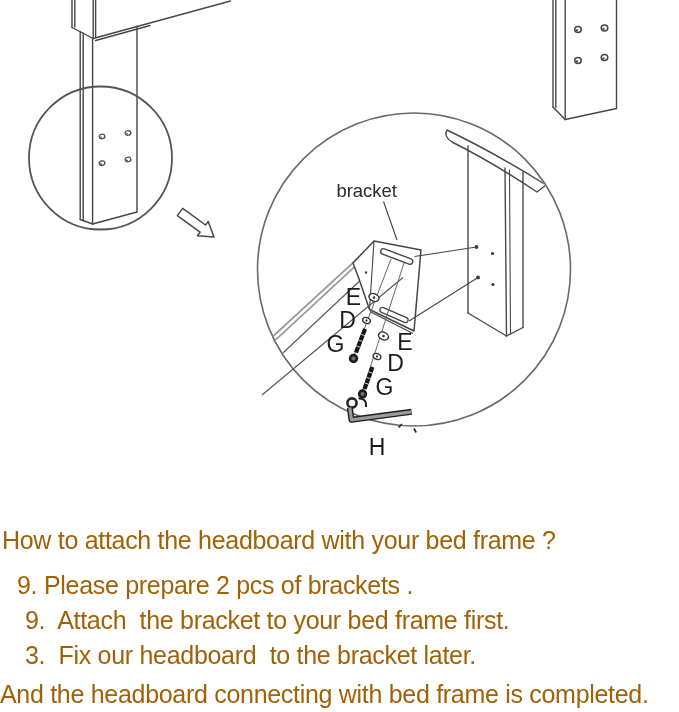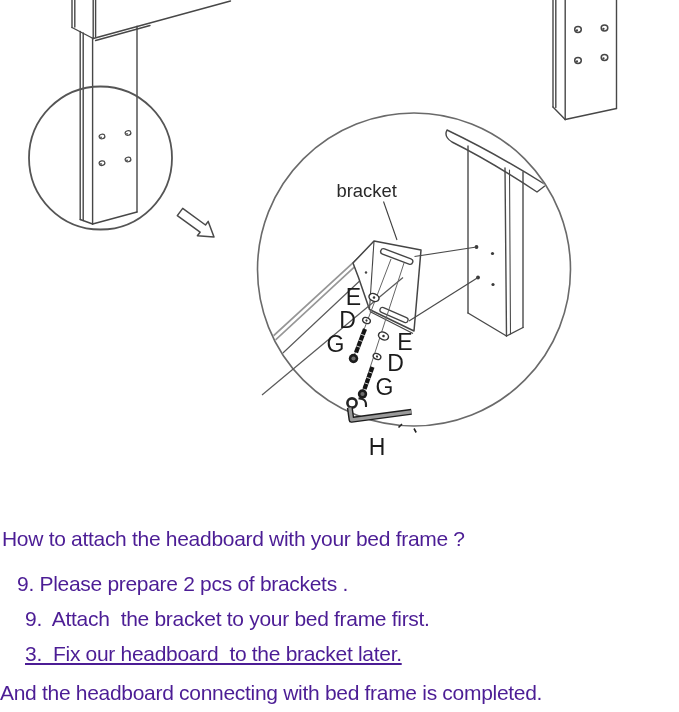--- a/index.html
+++ b/index.html
@@ -18,30 +18,30 @@
     background: #ffffff;
   }
   #drawing {
     position: absolute;
     top: 0;
     left: 0;
   }
   .txt {
     position: absolute;
     font-family: "Liberation Sans", sans-serif;
-    font-size: 21px;
+    font-size: 25px;
     line-height: 1;
     letter-spacing: -0.3px;
-    color: #4c1d95;
+    color: #a16207;
     white-space: pre;
   }
   #heading { left: 2px;  top: 528px; }
   #step1   { left: 17px; top: 573px; }
   #step2   { left: 25px; top: 608px; }
-  #step3   { left: 25px; top: 643px; text-decoration: underline; }
+  #step3   { left: 25px; top: 643px; }
   #closing { left: 0px;  top: 682px; }
   svg text {
     font-family: "Liberation Sans", sans-serif;
     fill: #1b1b1b;
   }
   .part-label { font-size: 23px; }
   .bracket-label { font-size: 18.4px; fill: #2a2a2a; }
 </style>
 </head>
 <body>

